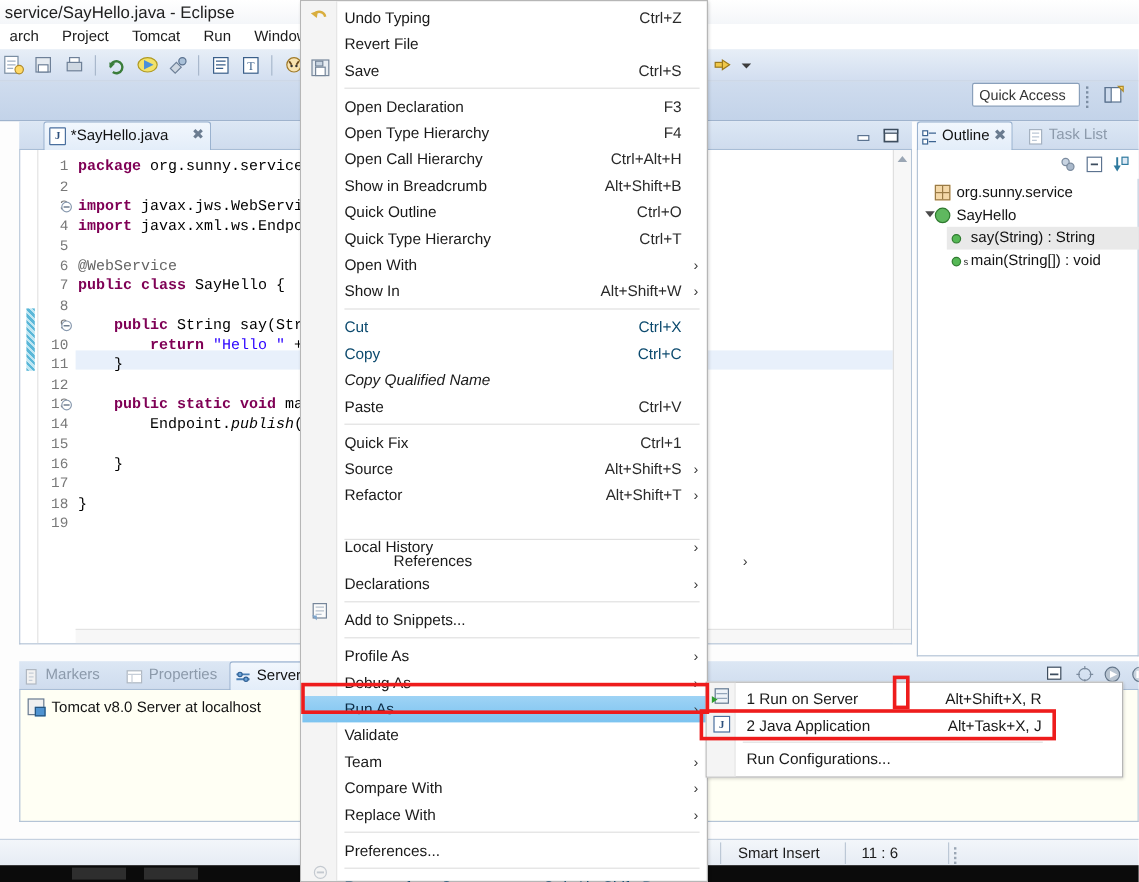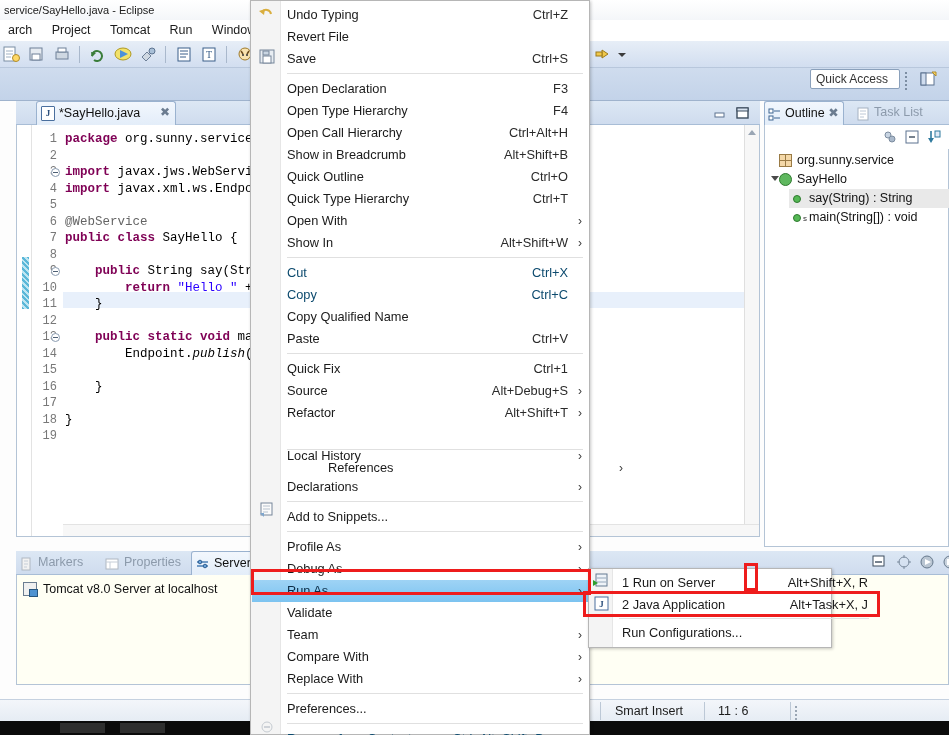--- a/index.html
+++ b/index.html
@@ -10,21 +10,21 @@
     font-family: "Liberation Sans", sans-serif;
     font-size: 12px;
     background: #ffffff;
   }
   #root { position: relative; width: 949px; height: 735px; background: #fdfdfd; }
 
   
   .titlebar {
     position: absolute; left: 0; top: 0; width: 949px; height: 20px;
     background: linear-gradient(#ffffff, #f4f6f9);
-    color: #202020; font-size: 11px;
+    color: #202020; font-size: 14px;
     padding-left: 4px; line-height: 20px; white-space: nowrap; overflow: hidden;
   }
 
   
   .menubar {
     position: absolute; left: 0; top: 20px; width: 949px; height: 21px;
     background: #ffffff; white-space: nowrap; overflow: hidden;
   }
   .menubar .mi {
     display: inline-block; padding: 2px 8px 2px 8px;
@@ -307,21 +307,21 @@
   .ctxitem.hl {
     background: linear-gradient(#9ed3f5,#7cc3f0);
   }
   .ctxitem.hl .ilabel { color: #0b2b45; }
   .ctxsep {
     position: absolute; left: 36px; width: 296px; height: 1px; background: #e0e0e0;
   }
 
   
   .submenu {
-    position: absolute; left: 588px; top: 568px; width: 244px; height: 80px;
+    position: absolute; left: 588px; top: 568px; width: 348px; height: 80px;
     background: #ffffff; border: 1px solid #b6b6b6;
     box-shadow: 1px 1px 3px rgba(0,0,0,0.22);
   }
   .sub-gutter {
     position: absolute; left: 0; top: 0; width: 24px; height: 100%;
     background: #f4f4f4; border-right: 1px solid #e6e6e6;
   }
   .subitem {
     position: absolute; left: 1px; width: 290px; height: 22px;
     line-height: 22px; font-size: 12.8px; color: #1a1a1a; white-space: nowrap;
@@ -738,35 +738,35 @@
         </div>
         <div class="ctxsep" style="top: 256px;"></div>
         <div class="ctxitem disabled" style="top: 261px;">
           <span class="ilabel">Cut</span>
           <span class="iaccel">Ctrl+X</span>
         </div>
         <div class="ctxitem disabled" style="top: 283px;">
           <span class="ilabel">Copy</span>
           <span class="iaccel">Ctrl+C</span>
         </div>
-        <div class="ctxitem" style="top: 305px;">
+        <div class="ctxitem" style="top: 305px; font-style: italic;">
           <span class="ilabel">Copy Qualified Name</span>
         </div>
         <div class="ctxitem" style="top: 327px;">
           <span class="ilabel">Paste</span>
           <span class="iaccel">Ctrl+V</span>
         </div>
         <div class="ctxsep" style="top: 352px;"></div>
         <div class="ctxitem" style="top: 357px;">
           <span class="ilabel">Quick Fix</span>
           <span class="iaccel">Ctrl+1</span>
         </div>
         <div class="ctxitem" style="top: 379px; text-decoration: underline;">
           <span class="ilabel">Source</span>
-          <span class="iaccel">Alt+Debug+S</span>
+          <span class="iaccel">Alt+Shift+S</span>
           <span class="isub chev">›</span>
         </div>
         <div class="ctxitem" style="top: 401px;">
           <span class="ilabel">Refactor</span>
           <span class="iaccel">Alt+Shift+T</span>
           <span class="isub chev">›</span>
         </div>
         <div class="ctxitem" style="top: 444px;">
           <span class="ilabel">Local History</span>
           <span class="isub chev">›</span>

